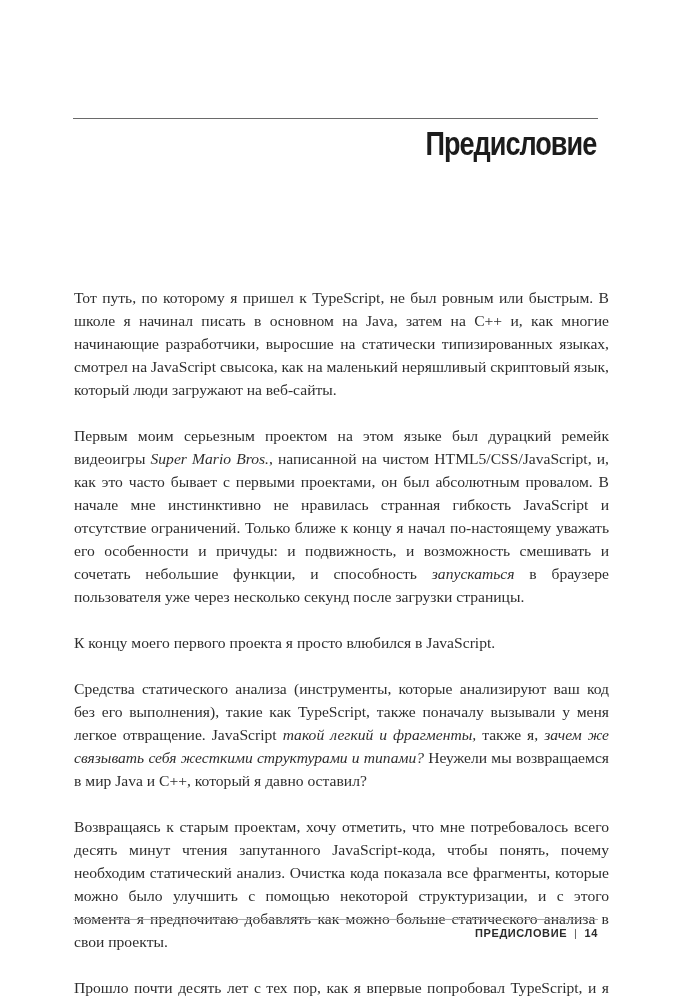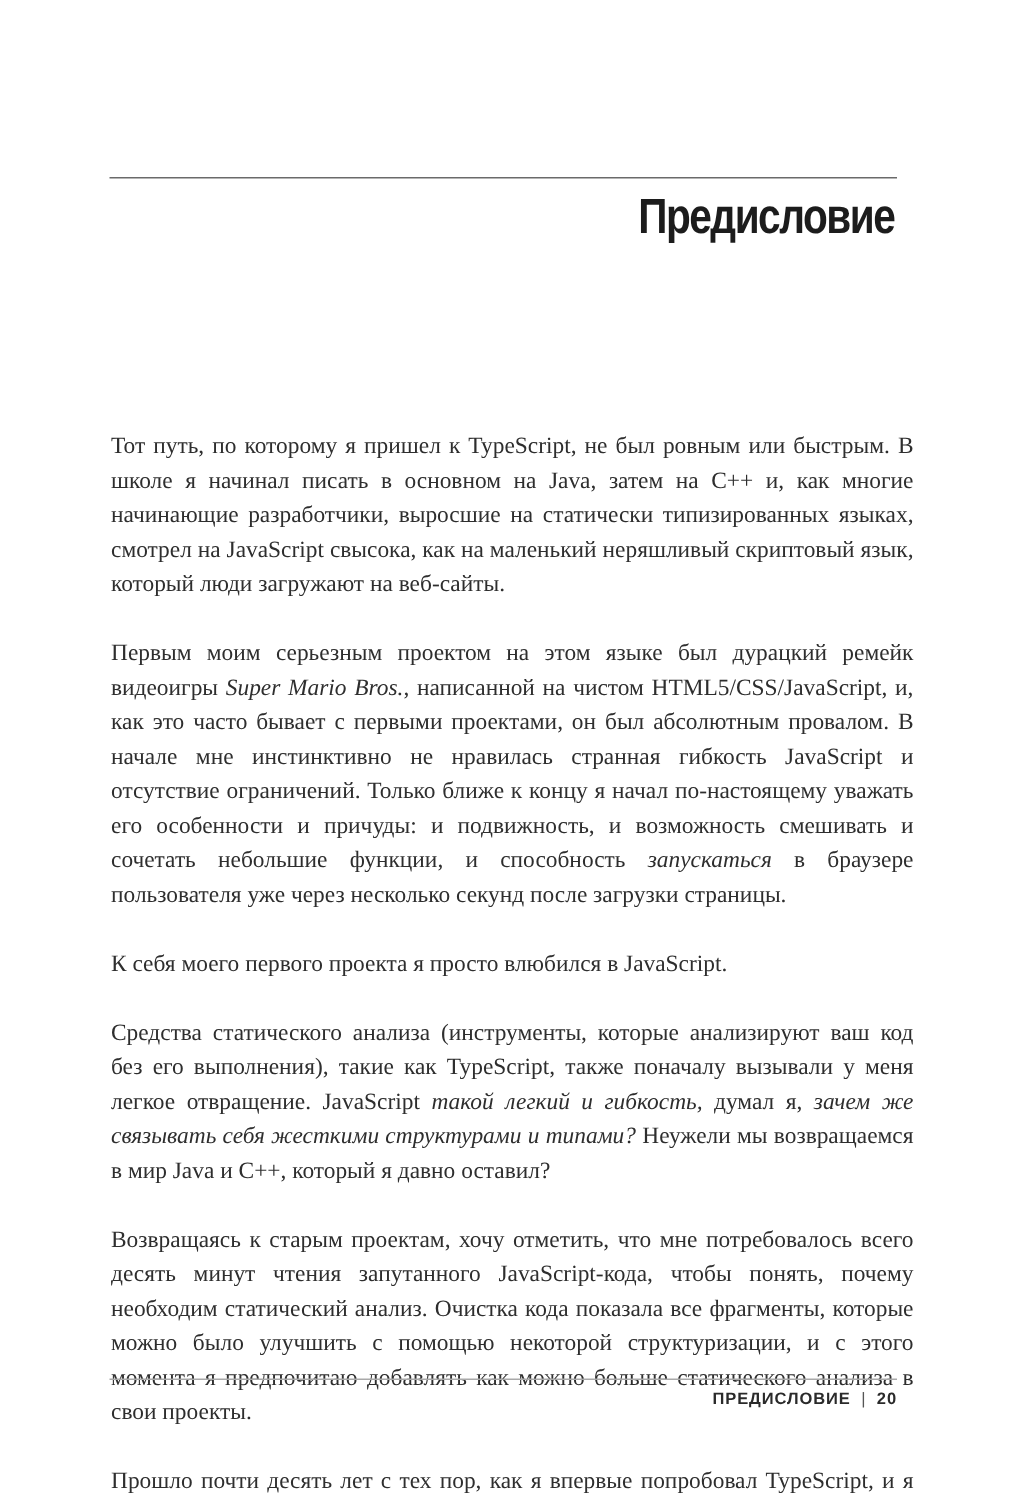--- a/index.html
+++ b/index.html
@@ -88,30 +88,30 @@
 <h1 class="chapter-title">Предисловие</h1>
 
 <div class="body-text">
   <p>
     <span>Тот путь, по которому я пришел к TypeScript, не был ровным или быстрым. В шко­ле я начинал писать в основном на Java, затем на C++ и, как многие начинаю­щие разработчики, выросшие на статически типизированных языках, смотрел на JavaScript свысока, как на маленький неряшливый скриптовый язык, который люди загружают на веб-сайты.</span>
   </p>
   <p>
     <span>Первым моим серьезным проектом на этом языке был дурацкий ремейк видеоигры </span><em>Super Mario Bros.</em><span>, написанной на чистом HTML5/CSS/JavaScript, и, как это часто бывает с первыми проектами, он был абсолютным провалом. В начале мне инстинктивно не нравилась странная гибкость JavaScript и отсутствие ограничений. Только ближе к концу я начал по-настоящему уважать его особенности и причуды: и подвижность, и возможность смешивать и сочетать небольшие функции, и способность </span><em>запускаться</em><span> в браузере пользователя уже через несколько секунд после загрузки страницы.</span>
   </p>
   <p>
-    <span>К себя моего первого проекта я просто влюбился в JavaScript.</span>
+    <span>К концу моего первого проекта я просто влюбился в JavaScript.</span>
   </p>
   <p>
-    <span>Средства статического анализа (инструменты, которые анализируют ваш код без его выполнения), такие как TypeScript, также поначалу вызывали у меня легкое отвращение. JavaScript </span><em>такой легкий и гибкость,</em><span> думал я, </span><em>зачем же связывать себя жесткими структурами и типами?</em><span> Неужели мы возвращаемся в мир Java и C++, который я давно оставил?</span>
+    <span>Средства статического анализа (инструменты, которые анализируют ваш код без его выполнения), такие как TypeScript, также поначалу вызывали у меня легкое отвращение. JavaScript </span><em>такой легкий и фрагменты,</em><span> также я, </span><em>зачем же связывать себя жесткими структурами и типами?</em><span> Неужели мы возвращаемся в мир Java и C++, который я давно оставил?</span>
   </p>
   <p>
     <span>Возвращаясь к старым проектам, хочу отметить, что мне потребовалось всего де­сять минут чтения запутанного JavaScript-кода, чтобы понять, почему необходим статический анализ. Очистка кода показала все фрагменты, которые можно было улучшить с помощью некоторой структуризации, и с этого момента я предпочитаю добавлять как можно больше статического анализа в свои проекты.</span>
   </p>
   <p>
     <span>Прошло почти десять лет с тех пор, как я впервые попробовал TypeScript, и я все еще не разочаровался в нем. Язык продолжает развиваться, в него добавляется новый функционал, который делает его еще более полезным для обеспечения безопасности и структуры JavaScript.</span>
   </p>
 </div>
 
 <div class="bottom-rule"></div>
 
 <div class="running-footer">
-  <span>ПРЕДИСЛОВИЕ</span><span class="sep">|</span><span>20</span>
+  <span>ПРЕДИСЛОВИЕ</span><span class="sep">|</span><span>14</span>
 </div>
 
 </body></html>

